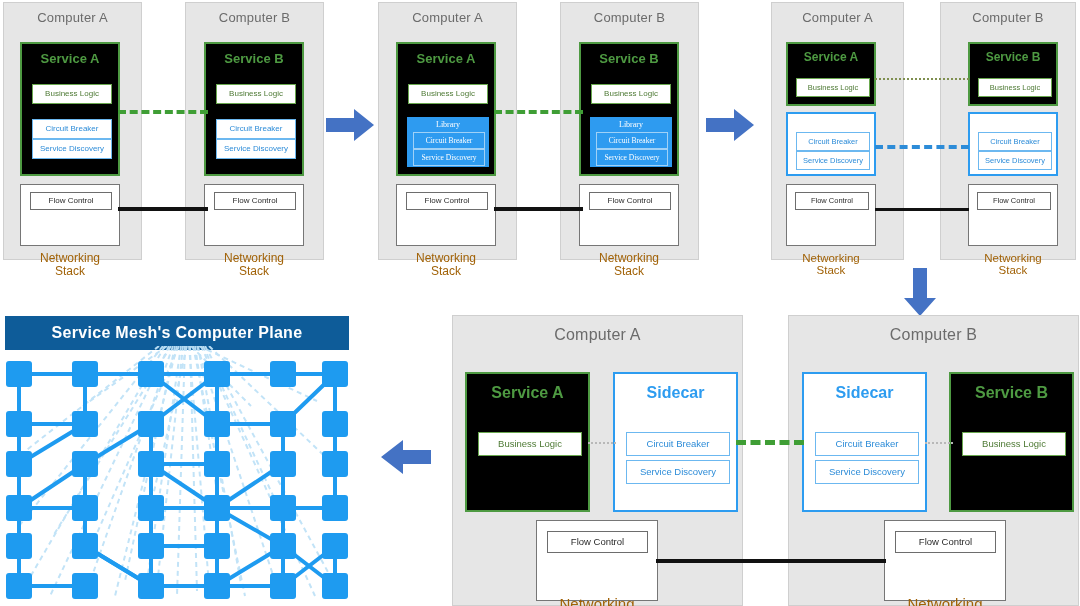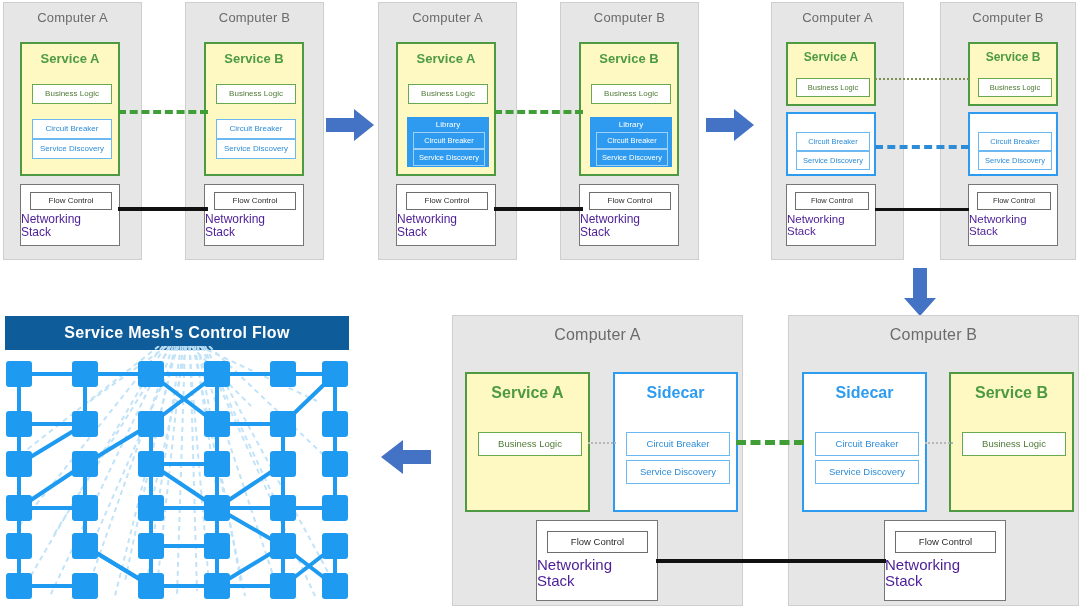--- a/index.html
+++ b/index.html
@@ -10,45 +10,45 @@
 
   
   .abs{position:absolute;box-sizing:border-box;}
 
   
   .computer{background:#e6e6e6;border:1px solid #cfcfcf;}
   .computer-title{position:absolute;left:0;right:0;text-align:center;
        color:#6b6b6b;font-size:13px;letter-spacing:.2px;}
 
   
-  .service{background:#fef9c3;border:2px solid #4e9a42;}
+  .service{background:#000000;border:2px solid #4e9a42;}
   .service-title{position:absolute;left:0;right:0;text-align:center;
        color:#4e9a42;font-weight:bold;}
 
   
   .sidecar{background:#ffffff;border:2px solid #2d9cf0;}
   .sidecar-title{position:absolute;left:0;right:0;text-align:center;
        color:#2d9cf0;font-weight:bold;}
 
   
   .subbox{background:#ffffff;display:flex;align-items:center;justify-content:center;
        text-align:center;line-height:1.05;}
   .sub-green{border:1px solid #6aa84f;color:#4e7a35;}
   .sub-blue{border:1px solid #6cb8f0;color:#2d8cd8;}
   .sub-gray{border:1px solid #6d6d6d;color:#2b2b2b;}
   .sub-onblue{border:1px solid #9fd1f7;color:#ffffff;background:transparent;}
 
   
-  .libbox{background:#2e9bf0;border:1px solid #2e9bf0;}
+  .libbox{background:#2e9bf0;border:1px solid #2e9bf0;font-family:Liberation Serif, serif;}
   .lib-title{position:absolute;left:0;right:0;text-align:center;color:#ffffff;}
 
   
   .netstack{background:#ffffff;border:1px solid #767676;}
-  .netstack-label{position:absolute;left:0;right:0;text-align:left;
-       color:#4c1d95;line-height:1.05;}
+  .netstack-label{position:absolute;left:0;right:0;text-align:center;
+       color:#a16207;line-height:1.05;margin-top:39px;}
 
   
   .solidline{background:#111111;}
   .dash-green{border-top-style:dashed;border-top-color:#3f9e35;}
   .dash-blue{border-top-style:dashed;border-top-color:#2d8cd8;}
   .dot-olive{border-top:2px dotted #7f8f4f;}
   .dot-gray{border-top:2px dotted #b8b8b8;}
 
   
   .arrow{position:absolute;}
@@ -261,21 +261,21 @@
 </div>
 
 <div class="arrow" style="left:900px;top:268px;">
   <svg width="40" height="50" viewBox="0 0 40 50">
         <polygon points="13,0 27,0 27,30 36,30 20,48 4,30 13,30" fill="#4472c4"></polygon>
       </svg>
 </div>
 
 <div class="abs" style="left:5px;top:316px;width:348px;height:290px;">
   <div class="abs cp-banner" style="left:0;top:0;width:344px;height:34px;">
-    <span>Service Mesh's Control Flow</span>
+    <span>Service Mesh's Computer Plane</span>
   </div>
 
   <div class="mesh" style="left:0;top:30px;">
     <svg width="348" height="260" viewBox="0 0 348 260">
       <defs></defs>
 
       <g stroke="#bfe2f7" stroke-width="2" stroke-dasharray="5,4" fill="none" opacity="0.95">
         <line x1="160" y1="0" x2="14" y2="250"></line>
         <line x1="164" y1="0" x2="45" y2="250"></line>
         <line x1="168" y1="0" x2="80" y2="250"></line>

